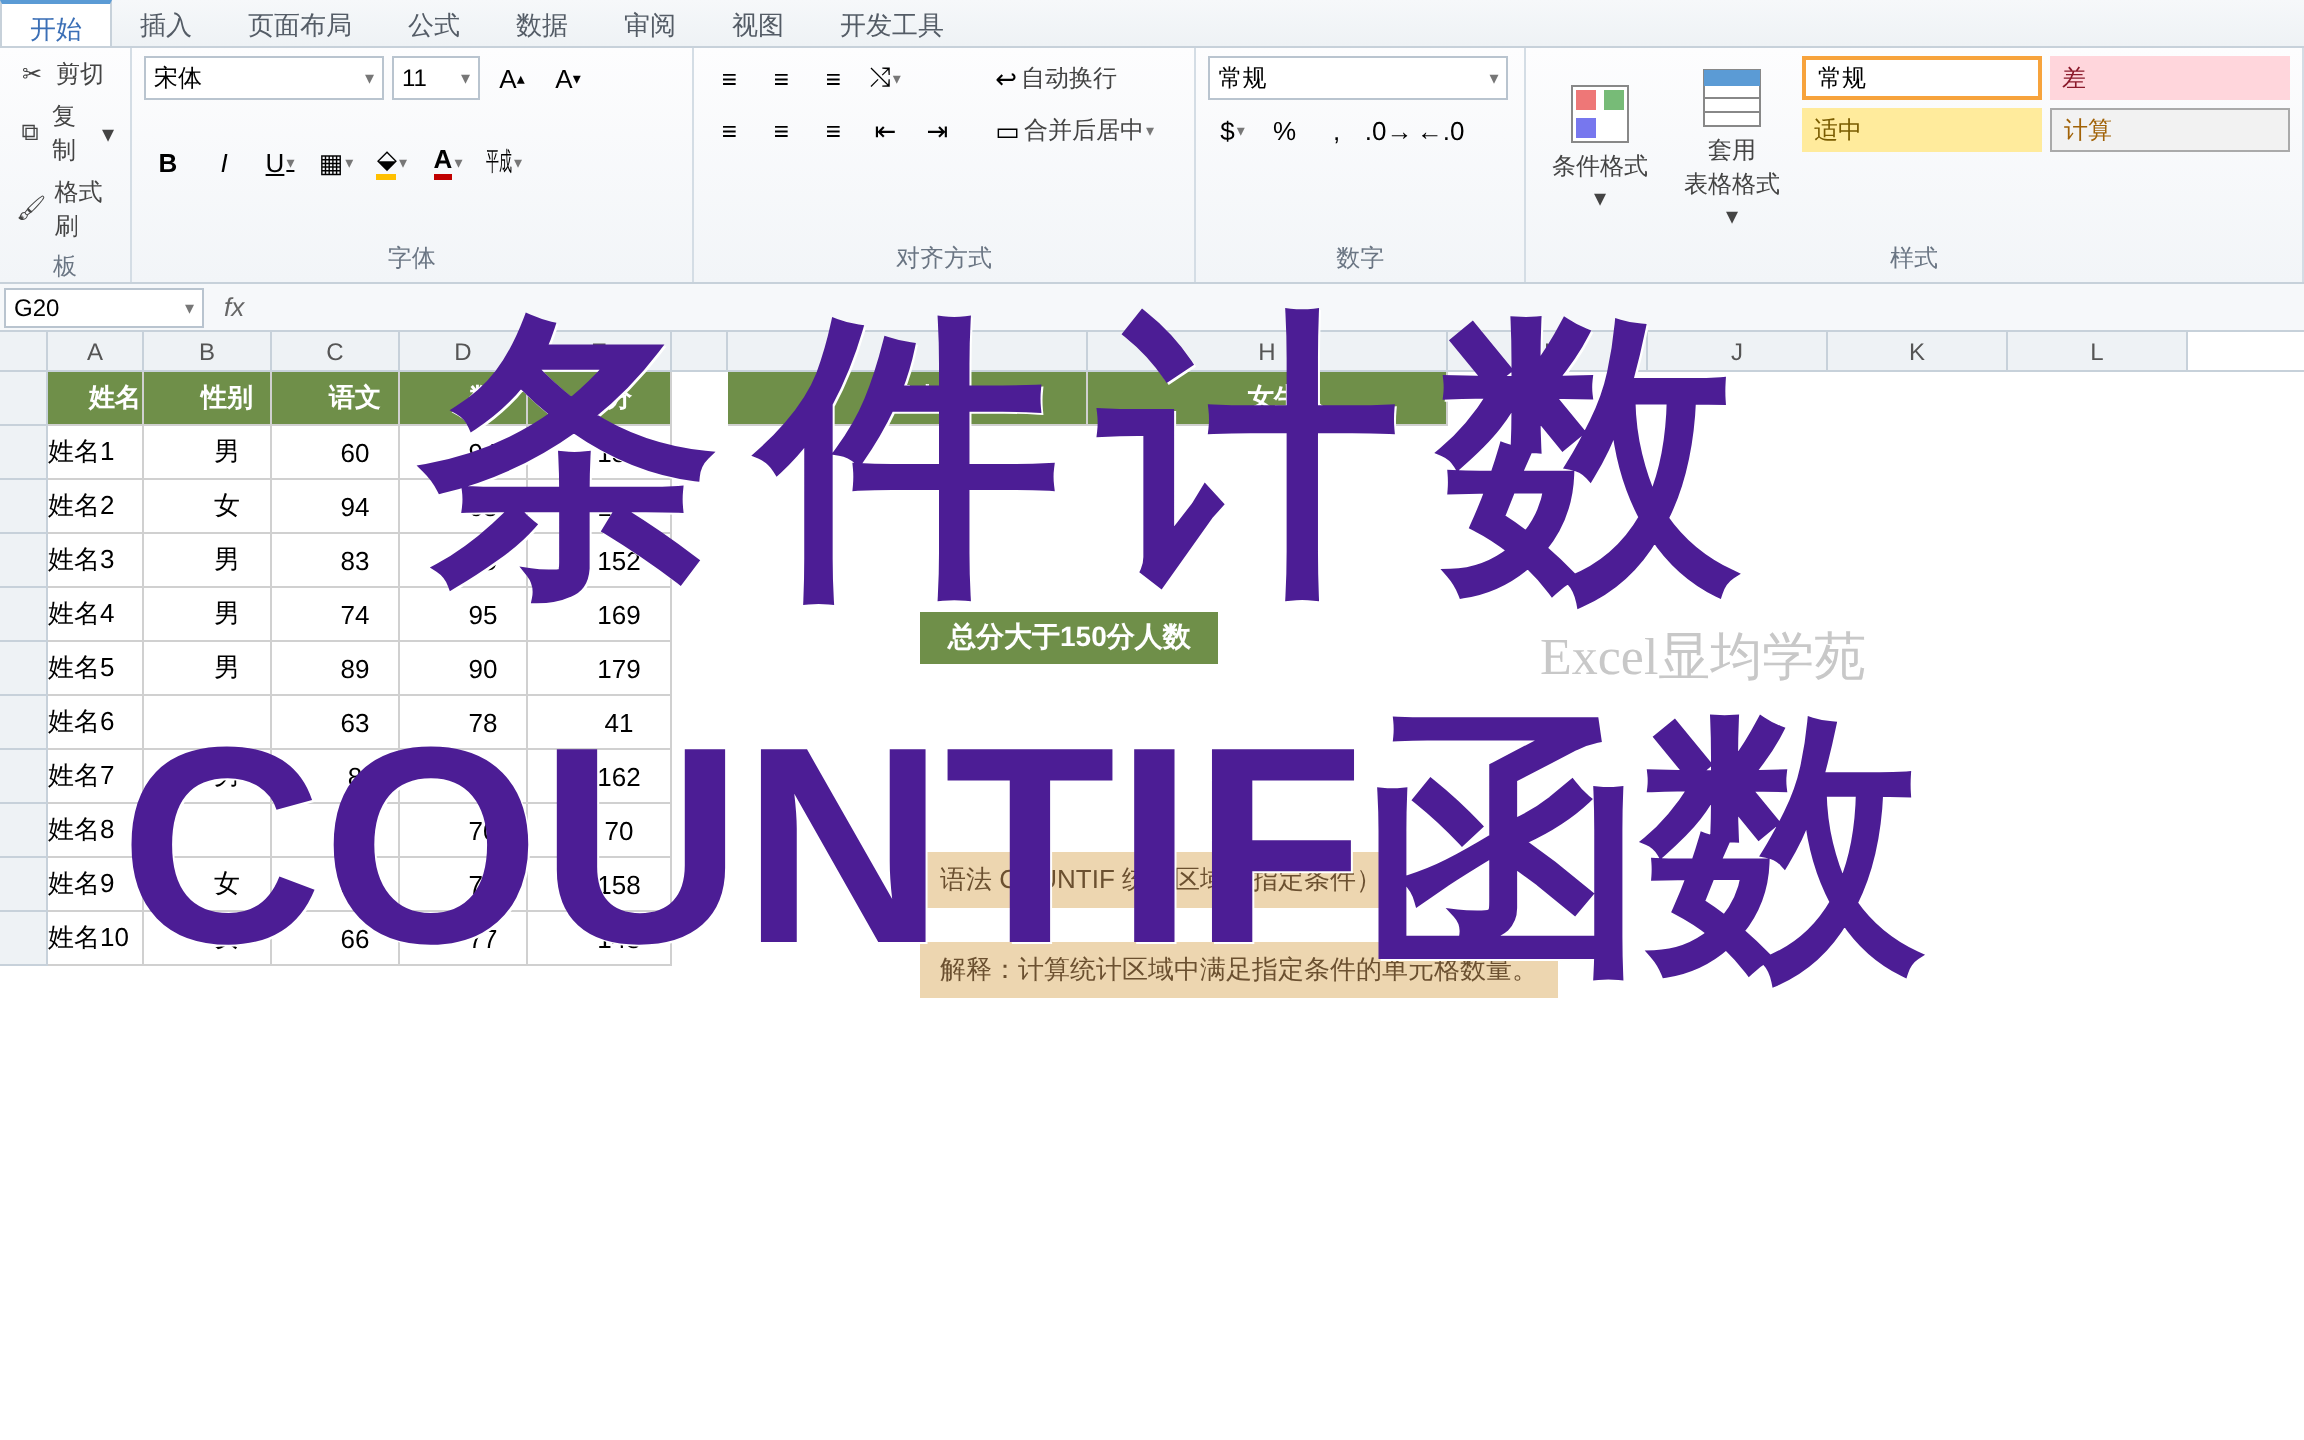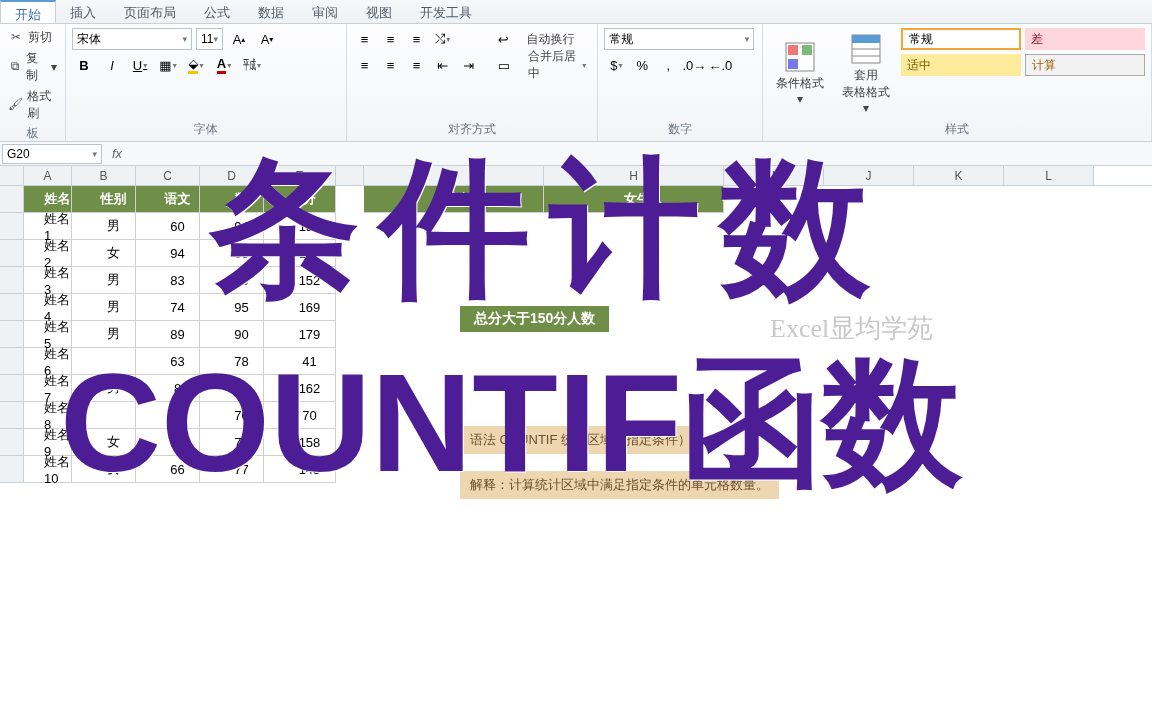--- a/index.html
+++ b/index.html
@@ -13,31 +13,31 @@
 
 .ribbon { display: flex; background: linear-gradient(#fdfdfe,#f2f5f8); border-bottom: 1px solid #c7d1da; height: 118px; }
 .group { border-right: 1px solid #d4dde5; display: flex; flex-direction: column; padding: 4px 6px 0; }
 .group-body { flex: 1; display: flex; gap: 4px; }
 .group-label { text-align: center; font-size: 12px; color: #6a7583; padding: 2px 0 3px; }
 
 .clip { width: 56px; display: flex; flex-direction: column; gap: 2px; font-size: 12px; color: #444; }
 .clip-row { display: flex; align-items: center; gap: 4px; padding: 1px 2px; }
 .iconbox { display: inline-block; width: 16px; height: 16px; text-align: center; }
 
-.font-col { display: flex; flex-direction: column; gap: 4px; }
+.font-col { display: flex; flex-direction: column; gap: 20px; }
 .font-row { display: flex; gap: 4px; align-items: center; }
 .combo { background: #fff; border: 1px solid #b9c4cf; height: 22px; display: flex; align-items: center; padding: 0 4px; font-size: 12px; }
 .combo.font { width: 120px; }
-.combo.size { width: 27px; }
+.combo.size { width: 44px; }
 .rbtn { width: 24px; height: 22px; border: 1px solid transparent; display: flex; align-items: center; justify-content: center; font-size: 13px; cursor: pointer; }
 .rbtn .drop { font-size: 8px; color: #777; margin-left: 1px; }
 
 .align-col { display: flex; flex-direction: column; gap: 4px; }
 .align-row { display: flex; gap: 2px; align-items: center; }
-.align-label { font-size: 12px; color: #444; margin-left: 18px; }
+.align-label { font-size: 12px; color: #444; margin-left: 2px; }
 
 .num-col { display: flex; flex-direction: column; gap: 4px; }
 .big-btn { display: flex; flex-direction: column; align-items: center; justify-content: center; width: 62px; font-size: 12px; color: #444; cursor: pointer; padding: 4px 0; }
 .big-icn { width: 32px; height: 32px; margin-bottom: 2px; }
 
 .styles-col { display: flex; flex-direction: column; gap: 4px; }
 .style-pill { width: 120px; height: 22px; font-size: 12px; display: flex; align-items: center; padding: 0 6px; }
 .style-normal { background: #fff; border: 1px solid #ccc; }
 .style-bad { background: #ffd6dc; color: #8b1a2b; }
 .style-neutral { background: #ffeb9c; color: #7a5c00; }
@@ -54,21 +54,21 @@
 .colhdr { background: #eef2f5; border-right: 1px solid #c7d1da; text-align: center; font-size: 12px; color: #555; line-height: 20px; }
 .cA { width: 48px; } .cB { width: 64px; } .cC { width: 64px; } .cD { width: 64px; } .cE { width: 72px; }
 .cF { width: 28px; } .cG { width: 180px; } .cH { width: 180px; } .cI { width: 100px; } .cJ { width: 90px; } .cK { width: 90px; } .cL { width: 90px; }
 
 
 .sheet { position: relative; }
 .datarow { display: flex; height: 27px; }
 .cell { border-right: 1px solid #d0d0d0; border-bottom: 1px solid #d0d0d0; font-size: 13px; display: flex; align-items: center; justify-content: center; padding-left: 20px; }
 .th { background: #6f8f49; color: #fff; font-weight: bold; }
 .rownum { width: 24px; background: #eef2f5; border-right: 1px solid #c7d1da; border-bottom: 1px solid #c7d1da; font-size: 11px; color: #555; display: flex; align-items: center; justify-content: center; }
-.left { justify-content: flex-start; padding-left: 20px; }
+.left { justify-content: flex-start; padding-left: 0; }
 
 
 .badge-green { position: absolute; background: #6f8f49; color: #fff; font-size: 14px; font-weight: bold; padding: 4px 14px; }
 .badge-tan { position: absolute; background: #edd6b0; color: #6b5030; font-size: 13px; padding: 5px 10px; }
 .watermark { position: absolute; color: #c8c8c8; font-size: 26px; font-family: "SimSun", serif; }
 
 
 .overlay-text { position: absolute; color: #4c1d95; font-weight: 900; white-space: nowrap; pointer-events: none; text-shadow: 1px 1px 0 #fff; }
 .ov1 { top: 130px; left: 210px; font-size: 150px; font-family: "STXingkai","KaiTi",serif; letter-spacing: 20px; }
 .ov2 { top: 330px; left: 60px; font-size: 140px; font-family: "Times New Roman", serif; }

